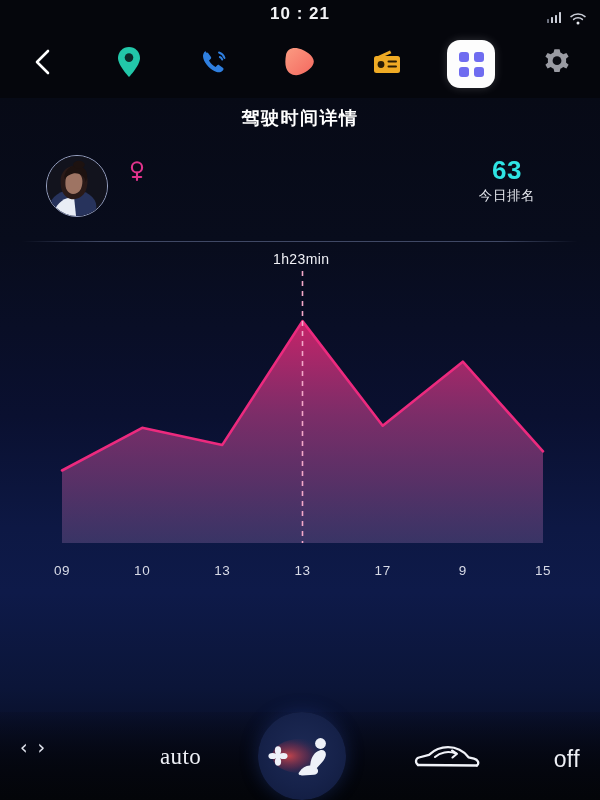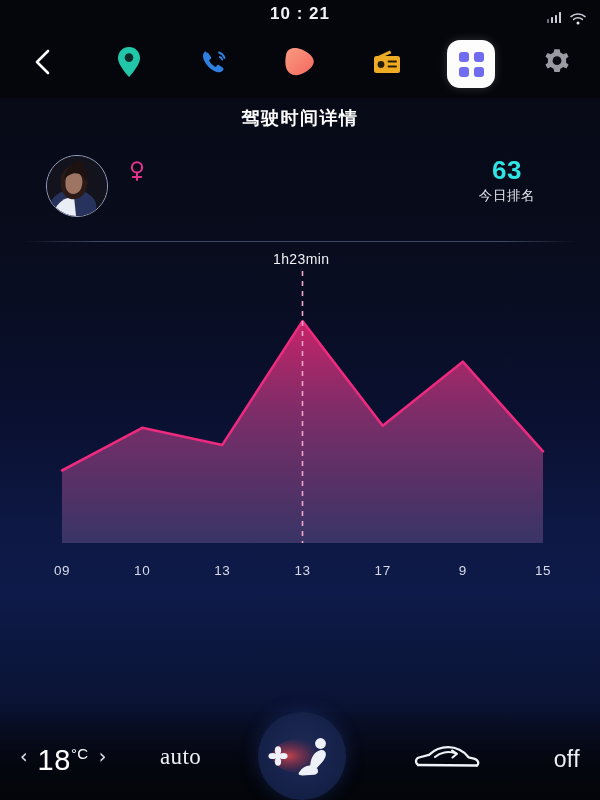--- a/index.html
+++ b/index.html
@@ -342,21 +342,20 @@
         <span style="left: 382.667px;">17</span>
         <span style="left: 462.833px;">9</span>
         <span style="left: 543px;">15</span>
       </div>
   </div>
 
   <div class="climate">
 
     <div class="temp-group">
       <span class="chev">‹</span>
-      <span class="temp-val"><span>18</span><sup>°C</sup></span>
       <span class="chev">›</span>
     </div>
 
     <div class="auto-btn">auto</div>
 
     <div class="recirc">
       <svg width="70" height="34" viewBox="0 0 70 34">
         <path d="M6 25 C3 22.5 3.5 18.5 7 17.5 L17 14.8 C22 10.2 28 7.2 36 7.2 C45 7.2 52 11.5 56.5 17.3
                  L62 18.6 C66 19.6 67.5 23.2 65 25.5" stroke="#f0f2f8" stroke-width="2.3" fill="none" stroke-linecap="round" stroke-linejoin="round"></path>
         <path d="M6 25 L65 25.5" stroke="#f0f2f8" stroke-width="2.3" fill="none" stroke-linecap="round"></path>

